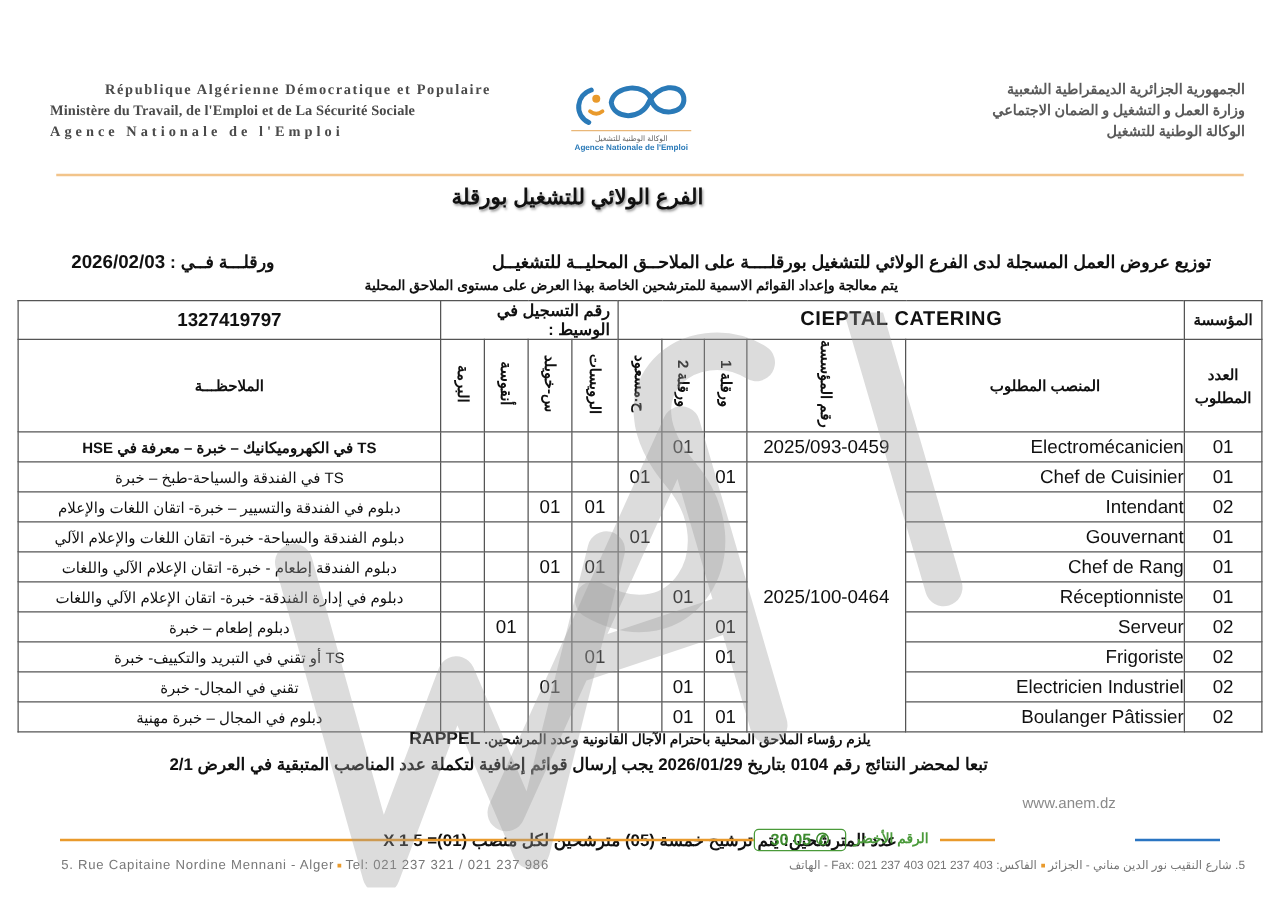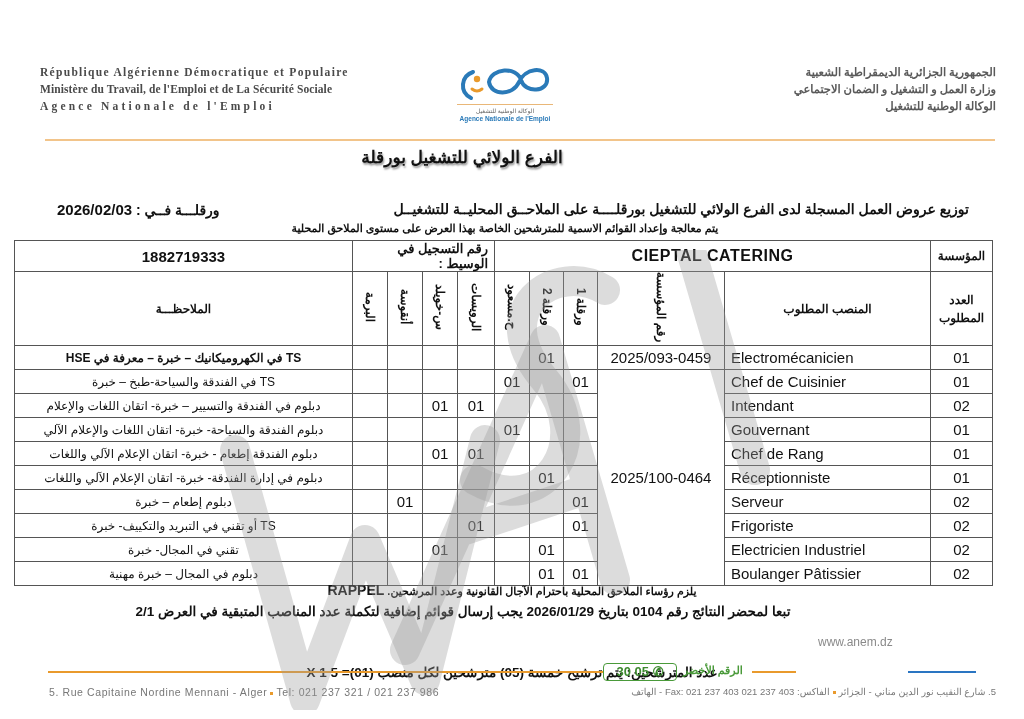--- a/index.html
+++ b/index.html
@@ -1,21 +1,21 @@
 <!DOCTYPE html>
 <html><head>
 <meta charset="utf-8">
 <style>
   html, body { margin: 0; padding: 0; background: #ffffff; }
   body { width: 1024px; height: 719px; position: relative; overflow: hidden; font-family: "Liberation Sans", sans-serif; color: #111; }
 
   
   .hdr-fr { position: absolute; left: 40px; top: 64px; font-family: "Liberation Serif", serif; font-weight: bold; font-size: 11.5px; color: #4a4a4a; line-height: 17px; }
   .hdr-fr div { white-space: nowrap; }
-  .hdr-fr .l1 { letter-spacing: 1.3px; }
+  .hdr-fr .l1 { letter-spacing: 1.3px; margin-left: 44px; }
   .hdr-fr .l2 { letter-spacing: 0.1px; }
   .hdr-fr .l3 { letter-spacing: 3.2px; }
   .hdr-ar { position: absolute; right: 28px; top: 64px; direction: rtl; text-align: right; font-weight: bold; font-size: 11.5px; color: #5a5a5a; line-height: 17px; font-family: Liberation Serif, serif; }
   .hdr-ar div { white-space: nowrap; }
   .hdr-ar .l1 { letter-spacing: 2.4px; }
   .hdr-ar .l2 { letter-spacing: 1.2px; }
   .hdr-ar .l3 { letter-spacing: 5px; padding-right: 0; }
 
   .logo { position: absolute; left: 455px; top: 62px; width: 100px; height: 72px; }
   .logo svg { display: block; }
@@ -31,21 +31,21 @@
   .doc-date { position: absolute; left: 57px; top: 201px; direction: rtl; font-weight: bold; font-size: 14px; white-space: nowrap; }
   .doc-date .dt { font-size: 15px; }
   .doc-sub { position: absolute; left: 0; width: 1010px; top: 222px; text-align: center; direction: rtl; font-weight: bold; font-size: 11px; }
 
   
   .tbl { position: absolute; left: 14px; top: 240px; border-collapse: collapse; table-layout: fixed; direction: rtl; }
   .tbl td { border: 1px solid #555; padding: 0; text-align: center; vertical-align: middle; font-size: 15px; }
   .tbl .row-top td { height: 26px; }
   .tbl .row-head td { height: 72px; font-size: 12px; font-weight: bold; }
   .tbl .row-data td { height: 23px; }
-  .tbl .c-post { width: 199px; text-align: left; padding-left: 6px; direction: ltr; }
+  .tbl .c-post { width: 199px; text-align: right; padding-left: 23px; direction: ltr; }
   .tbl .c-notes { width: 337px; font-size: 12px; }
   .tbl .label-ent { font-size: 12px; font-weight: bold; }
   .tbl .ent-name { font-size: 16px; font-weight: bold; letter-spacing: 0.5px; }
   .tbl .reg-label { font-size: 13px; font-weight: bold; margin-top: 11px; }
   .tbl .reg-num { font-size: 15px; font-weight: bold; }
   .vert { writing-mode: vertical-rl; display: inline-block; font-size: 12px; font-weight: bold; white-space: nowrap; }
   .head-count { font-size: 12px; font-weight: bold; line-height: 18px; }
   .note-bold { font-weight: bold; font-size: 13px; }
   .note-big { font-size: 14px; }
   .entnum-cell { vertical-align: middle; font-size: 14px; }
@@ -119,21 +119,21 @@
       <col style="width:35px">
       <col style="width:35px">
       <col style="width:35px">
     <col style="width:337px">
   </colgroup>
   <tbody>
       <tr class="row-top">
     <td class="label-ent">المؤسسة</td>
     <td colspan="5" class="ent-name">CIEPTAL CATERING</td>
     <td colspan="4" class="reg-label" style="text-align:right;padding-right:6px;">رقم التسجيل في الوسيط :</td>
-    <td class="reg-num">1882719333</td>
+    <td class="reg-num">1327419797</td>
   </tr>
   <tr class="row-head">
     <td class="head-count">العدد المطلوب</td>
     <td style="text-align:center;direction:rtl;">المنصب المطلوب</td>
     <td><span class="vert">رقم المؤسسة</span></td>
     <td><span class="vert">ورقلة 1</span></td>
     <td><span class="vert">ورقلة 2</span></td>
     <td><span class="vert">ح.مسعود</span></td>
     <td><span class="vert">الرويسات</span></td>
     <td><span class="vert">س-خويلد</span></td>

